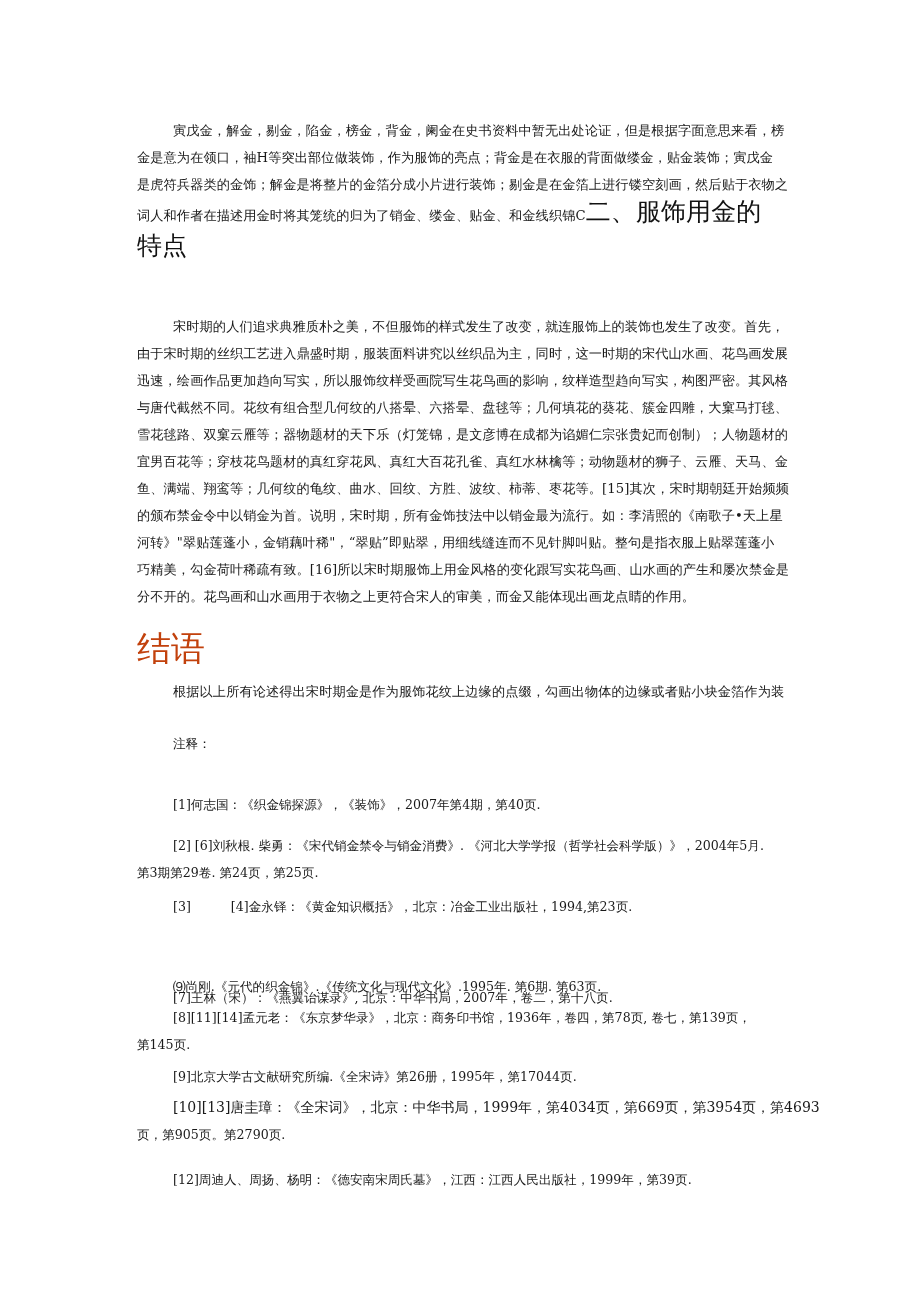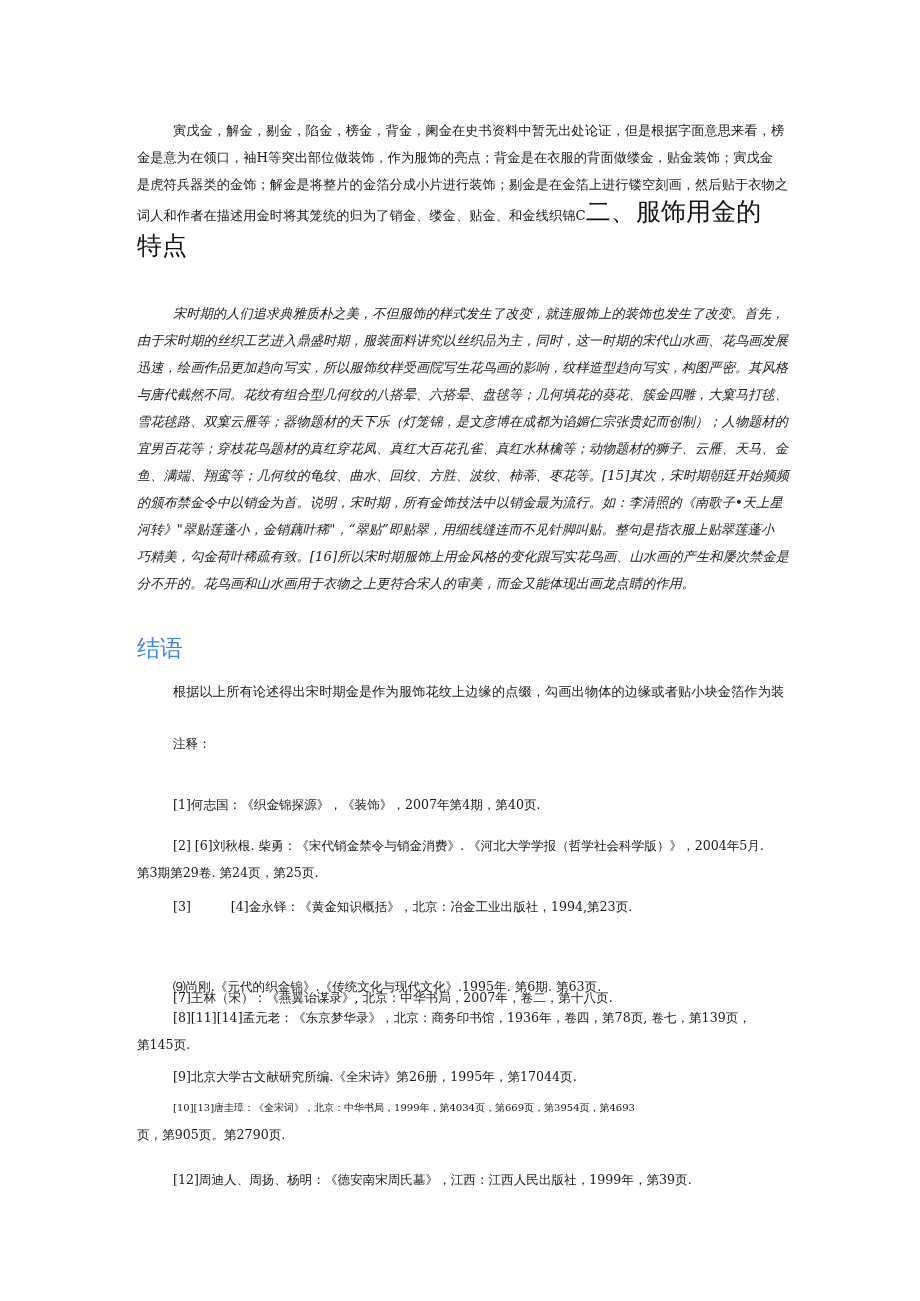--- a/index.html
+++ b/index.html
@@ -2,38 +2,38 @@
 <html><head>
 <meta charset="utf-8">
 <style>
   html, body { margin: 0; padding: 0; background: #ffffff; }
   body { width: 920px; height: 1301px; position: relative; overflow: hidden;
          font-family: "DejaVu Serif", "Liberation Serif", serif; color: #1a1a1a; }
   .page { position: absolute; left: 137px; top: 0; width: 650px; }
   .p { position: absolute; left: 0; width: 650px; font-size: 13.2px; line-height: 27px;
        text-align: justify; text-align-last: auto; letter-spacing: 0.1px; }
   .line { display: block; white-space: nowrap; font-size: 13.2px; line-height: 27px; }
-  .h1 { font-family: "DejaVu Sans", "Liberation Sans", sans-serif; font-size: 23px; font-weight: normal; color: #3b82f6; }
+  .h1 { font-family: "DejaVu Sans", "Liberation Sans", sans-serif; font-size: 34px; font-weight: normal; color: #c2410c; }
   .inline-h { font-family: "DejaVu Sans", "Liberation Sans", sans-serif; font-size: 25px; line-height: 27px; color:#111; }
   .ref { position: absolute; left: 0; width: 650px; font-size: 12.6px; line-height: 27px; white-space: nowrap; }
 </style>
 </head>
 <body>
 
 <div class="page">
 
   <div class="p" style="top:117px;">
     <span class="line" style="padding-left:36px;">寅戊金，解金，剔金，陷金，榜金，背金，阑金在史书资料中暂无出处论证，但是根据字面意思来看，榜</span>
     <span class="line">金是意为在领口，袖H等突出部位做装饰，作为服饰的亮点；背金是在衣服的背面做缕金，贴金装饰；寅戊金</span>
     <span class="line">是虎符兵器类的金饰；解金是将整片的金箔分成小片进行装饰；剔金是在金箔上进行镂空刻画，然后贴于衣物之</span>
     <span class="line" style="line-height:30px;"><span>词人和作者在描述用金时将其笼统的归为了销金、缕金、贴金、和金线织锦C</span><span class="inline-h">二、服饰用金的</span></span>
     <span class="line inline-h" style="font-size:25px; line-height:30px;">特点</span>
   </div>
 
-  <div class="p" style="top:300px;font-style:italic;">
+  <div class="p" style="top:313px;">
     <span class="line" style="padding-left:36px;">宋时期的人们追求典雅质朴之美，不但服饰的样式发生了改变，就连服饰上的装饰也发生了改变。首先，</span>
     <span class="line">由于宋时期的丝织工艺进入鼎盛时期，服装面料讲究以丝织品为主，同时，这一时期的宋代山水画、花鸟画发展</span>
     <span class="line">迅速，绘画作品更加趋向写实，所以服饰纹样受画院写生花鸟画的影响，纹样造型趋向写实，构图严密。其风格</span>
     <span class="line">与唐代截然不同。花纹有组合型几何纹的八搭晕、六搭晕、盘毬等；几何填花的葵花、簇金四雕，大窠马打毬、</span>
     <span class="line">雪花毬路、双窠云雁等；器物题材的天下乐（灯笼锦，是文彦博在成都为谄媚仁宗张贵妃而创制）；人物题材的</span>
     <span class="line">宜男百花等；穿枝花鸟题材的真红穿花凤、真红大百花孔雀、真红水林檎等；动物题材的狮子、云雁、天马、金</span>
     <span class="line">鱼、满端、翔鸾等；几何纹的龟纹、曲水、回纹、方胜、波纹、柿蒂、枣花等。[15]其次，宋时期朝廷开始频频</span>
     <span class="line">的颁布禁金令中以销金为首。说明，宋时期，所有金饰技法中以销金最为流行。如：李清照的《南歌子•天上星</span>
     <span class="line">河转》"翠贴莲蓬小，金销藕叶稀"，“翠贴”即贴翠，用细线缝连而不见针脚叫贴。整句是指衣服上贴翠莲蓬小</span>
     <span class="line">巧精美，勾金荷叶稀疏有致。[16]所以宋时期服饰上用金风格的变化跟写实花鸟画、山水画的产生和屡次禁金是</span>
@@ -72,21 +72,21 @@
   <div class="ref" style="top:1004px;">
     <span class="line" style="padding-left:36px; font-size:12.6px;">[8][11][14]孟元老：《东京梦华录》，北京：商务印书馆，1936年，卷四，第78页, 卷七，第139页，</span>
     <span class="line" style="font-size:12.6px;">第145页.</span>
   </div>
 
   <div class="ref" style="top:1063px; padding-left:36px;">
     <span>[9]北京大学古文献研究所编.《全宋诗》第26册，1995年，第17044页.</span>
   </div>
 
   <div class="ref" style="top:1094px;">
-    <span class="line" style="padding-left:36px; font-size:10px;">[10][13]唐圭璋：《全宋词》，北京：中华书局，1999年，第4034页，第669页，第3954页，第4693</span>
+    <span class="line" style="padding-left:36px; font-size:14px;">[10][13]唐圭璋：《全宋词》，北京：中华书局，1999年，第4034页，第669页，第3954页，第4693</span>
     <span class="line" style="font-size:12.6px;">页，第905页。第2790页.</span>
   </div>
 
   <div class="ref" style="top:1166px; padding-left:36px;">
     <span>[12]周迪人、周扬、杨明：《德安南宋周氏墓》，江西：江西人民出版社，1999年，第39页.</span>
   </div>
 
 </div>
 
 </body></html>

